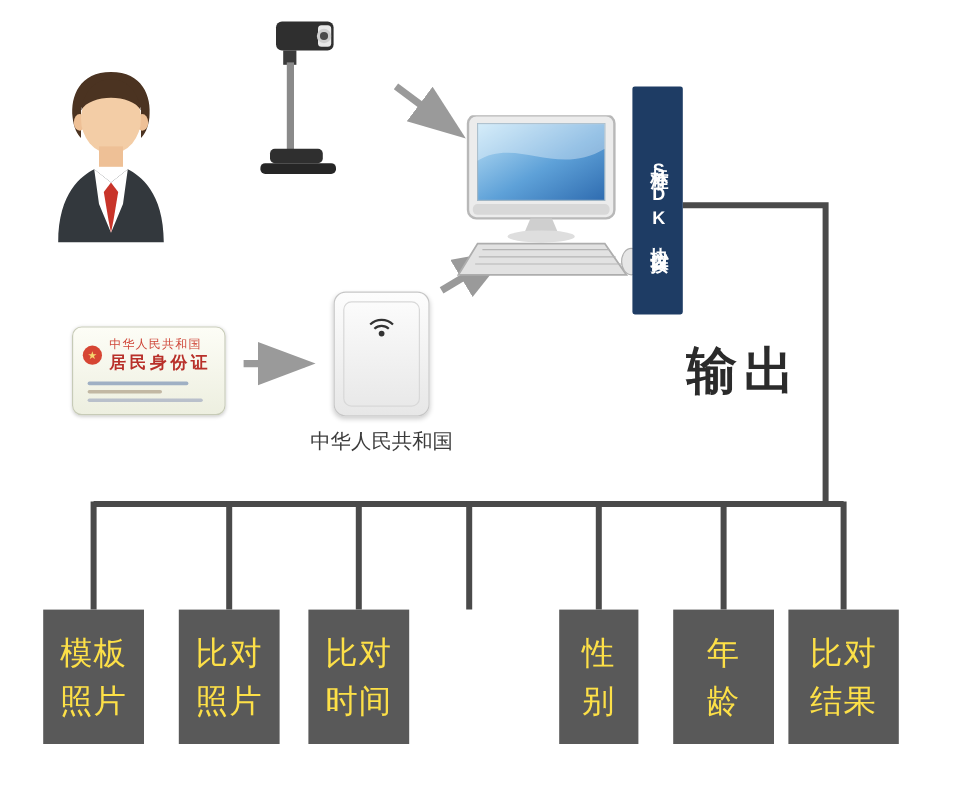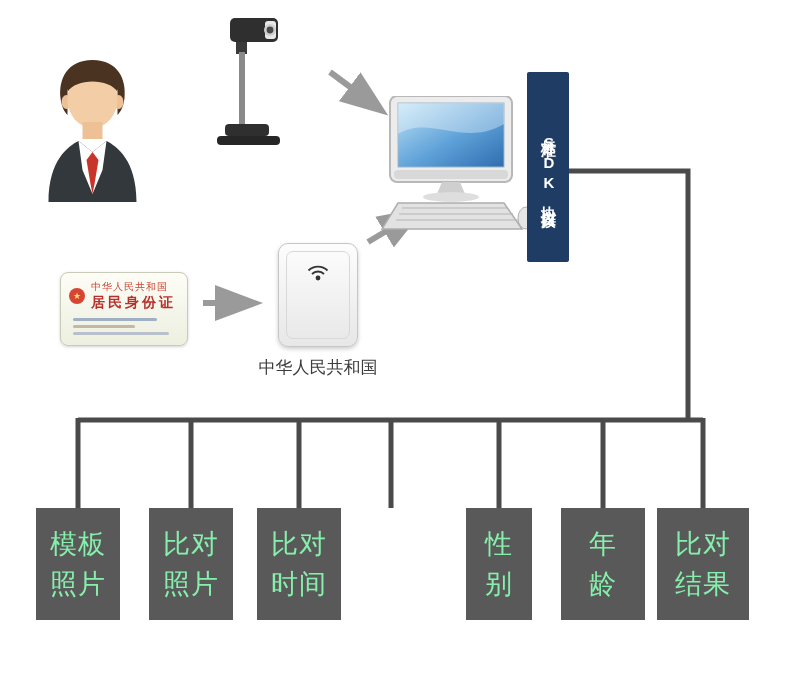--- a/index.html
+++ b/index.html
@@ -68,21 +68,21 @@
     border:1px solid #d8d8d8; border-radius:7px; text-align:center; }
   .reader-inner svg { margin-top:9px; }
 
   .caption { font-size:17px; color:#3c3c3c; text-align:center; }
   .cap-card { left:60px; top:354px; width:128px; }
   .cap-reader { left:248px; top:356px; width:140px; }
 
   
   .obox {
     top:508px; height:112px;
-    background:var(--box_gray,#595959); color:#86efac;
+    background:var(--box_gray,#595959); color:#fde047;
     display:flex; align-items:center; justify-content:center;
     text-align:center; font-size:27px; line-height:1.5;
     white-space:pre-line; letter-spacing:1px;
   }
   .b1 { left:36px;  width:84px; }
   .b2 { left:149px; width:84px; }
   .b3 { left:257px; width:84px; }
   .b4 { left:345px; width:93px; }
   .b5 { left:466px; width:66px; }
   .b6 { left:561px; width:84px; }
@@ -148,20 +148,21 @@
     <ellipse cx="79" cy="101" rx="28" ry="5" fill="#dedede"></ellipse>
     <path d="M26 107 L132 107 L150 133 L10 133 Z" fill="#e2e2e2" stroke="#adadad" stroke-width="1.5"></path>
     <path d="M30 112 L136 112 M27 118 L141 118 M24 124 L146 124" stroke="#b5b5b5" fill="none"></path>
     <ellipse cx="154" cy="122" rx="8" ry="11" fill="#e6e6e6" stroke="#b0b0b0"></ellipse>
   </svg>
 
   <div class="abs sdk-bar">
     <span>标准SDK协议接口</span>
   </div>
 
+  <div class="abs output-label">输出</div>
 
   <div class="abs id-card">
     <div class="card-top">
       <span class="emblem">★</span>
       <div>
         <div class="card-country">中华人民共和国</div>
         <div class="card-title">居民身份证</div>
       </div>
     </div>
     <div class="card-lines">

